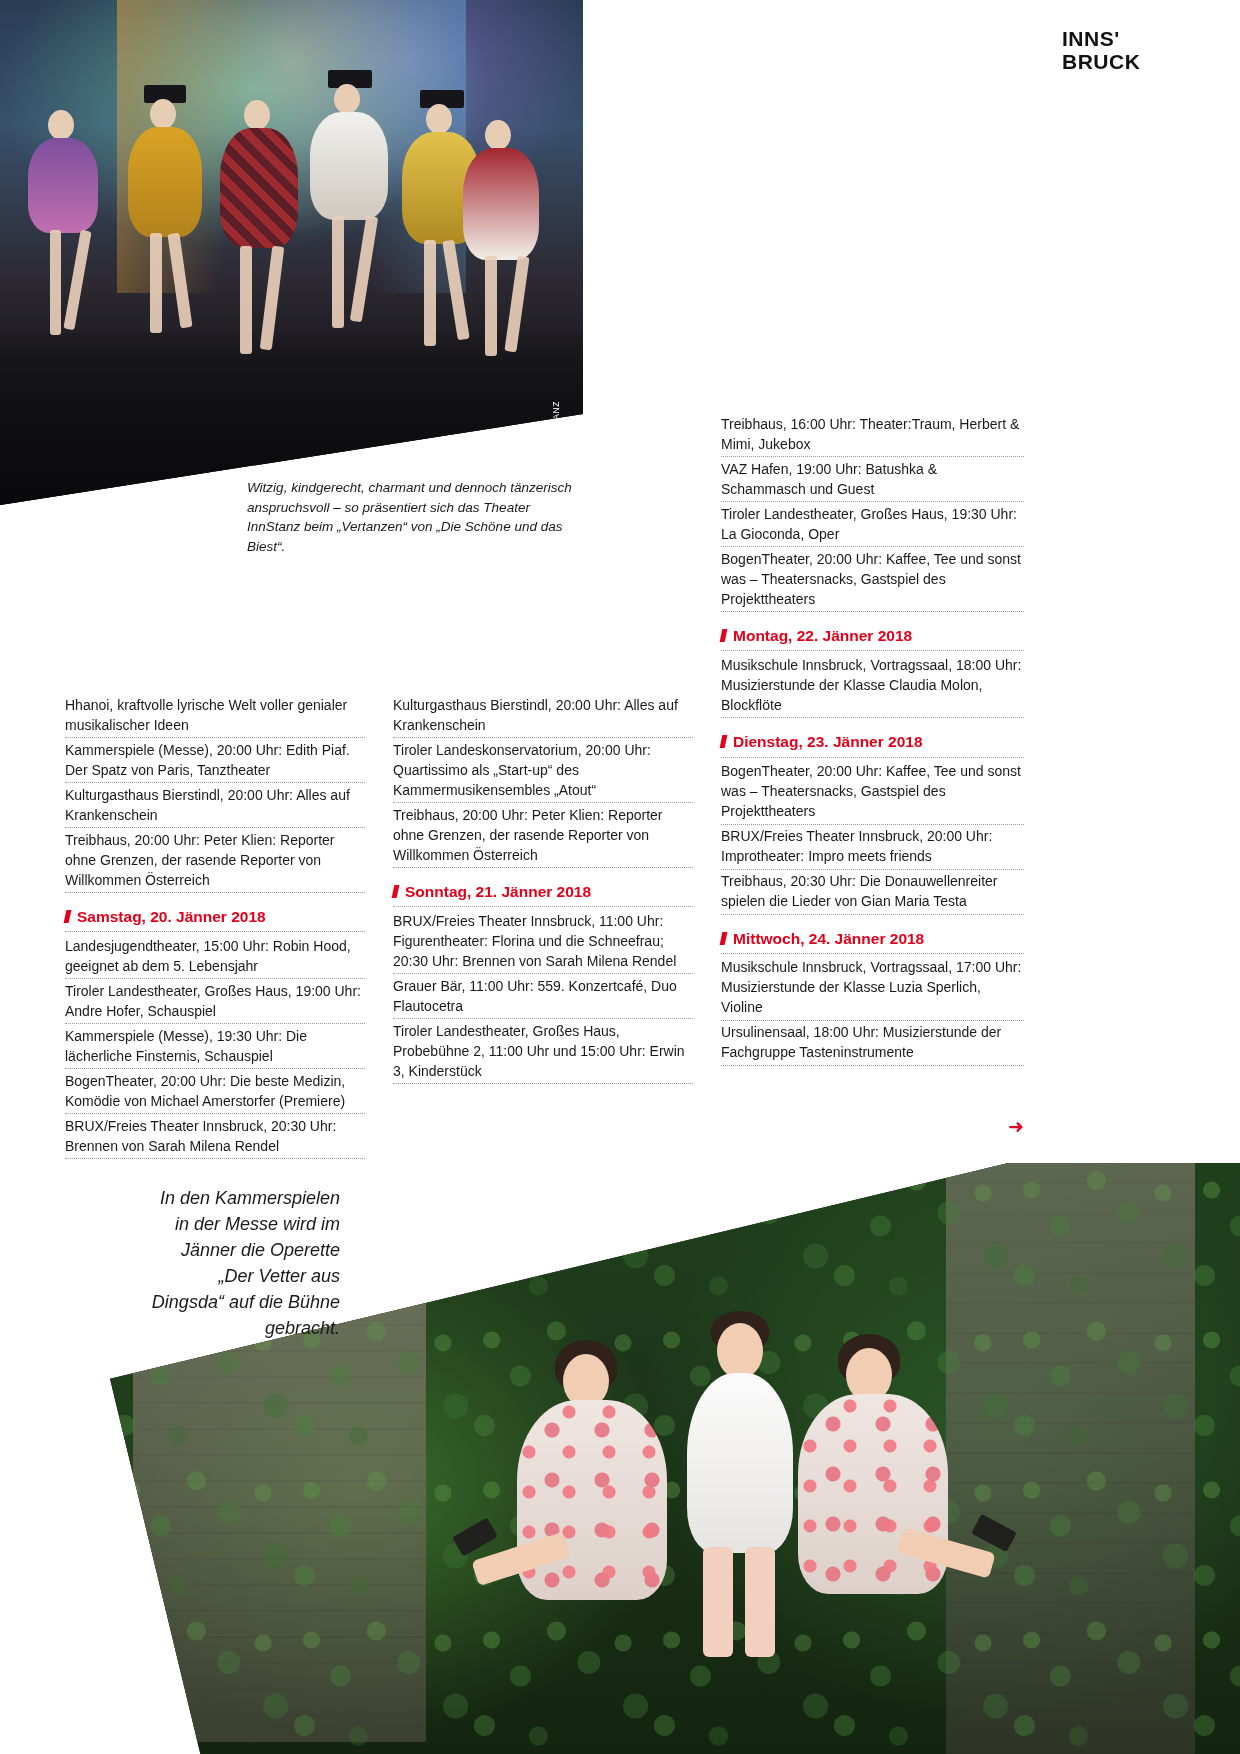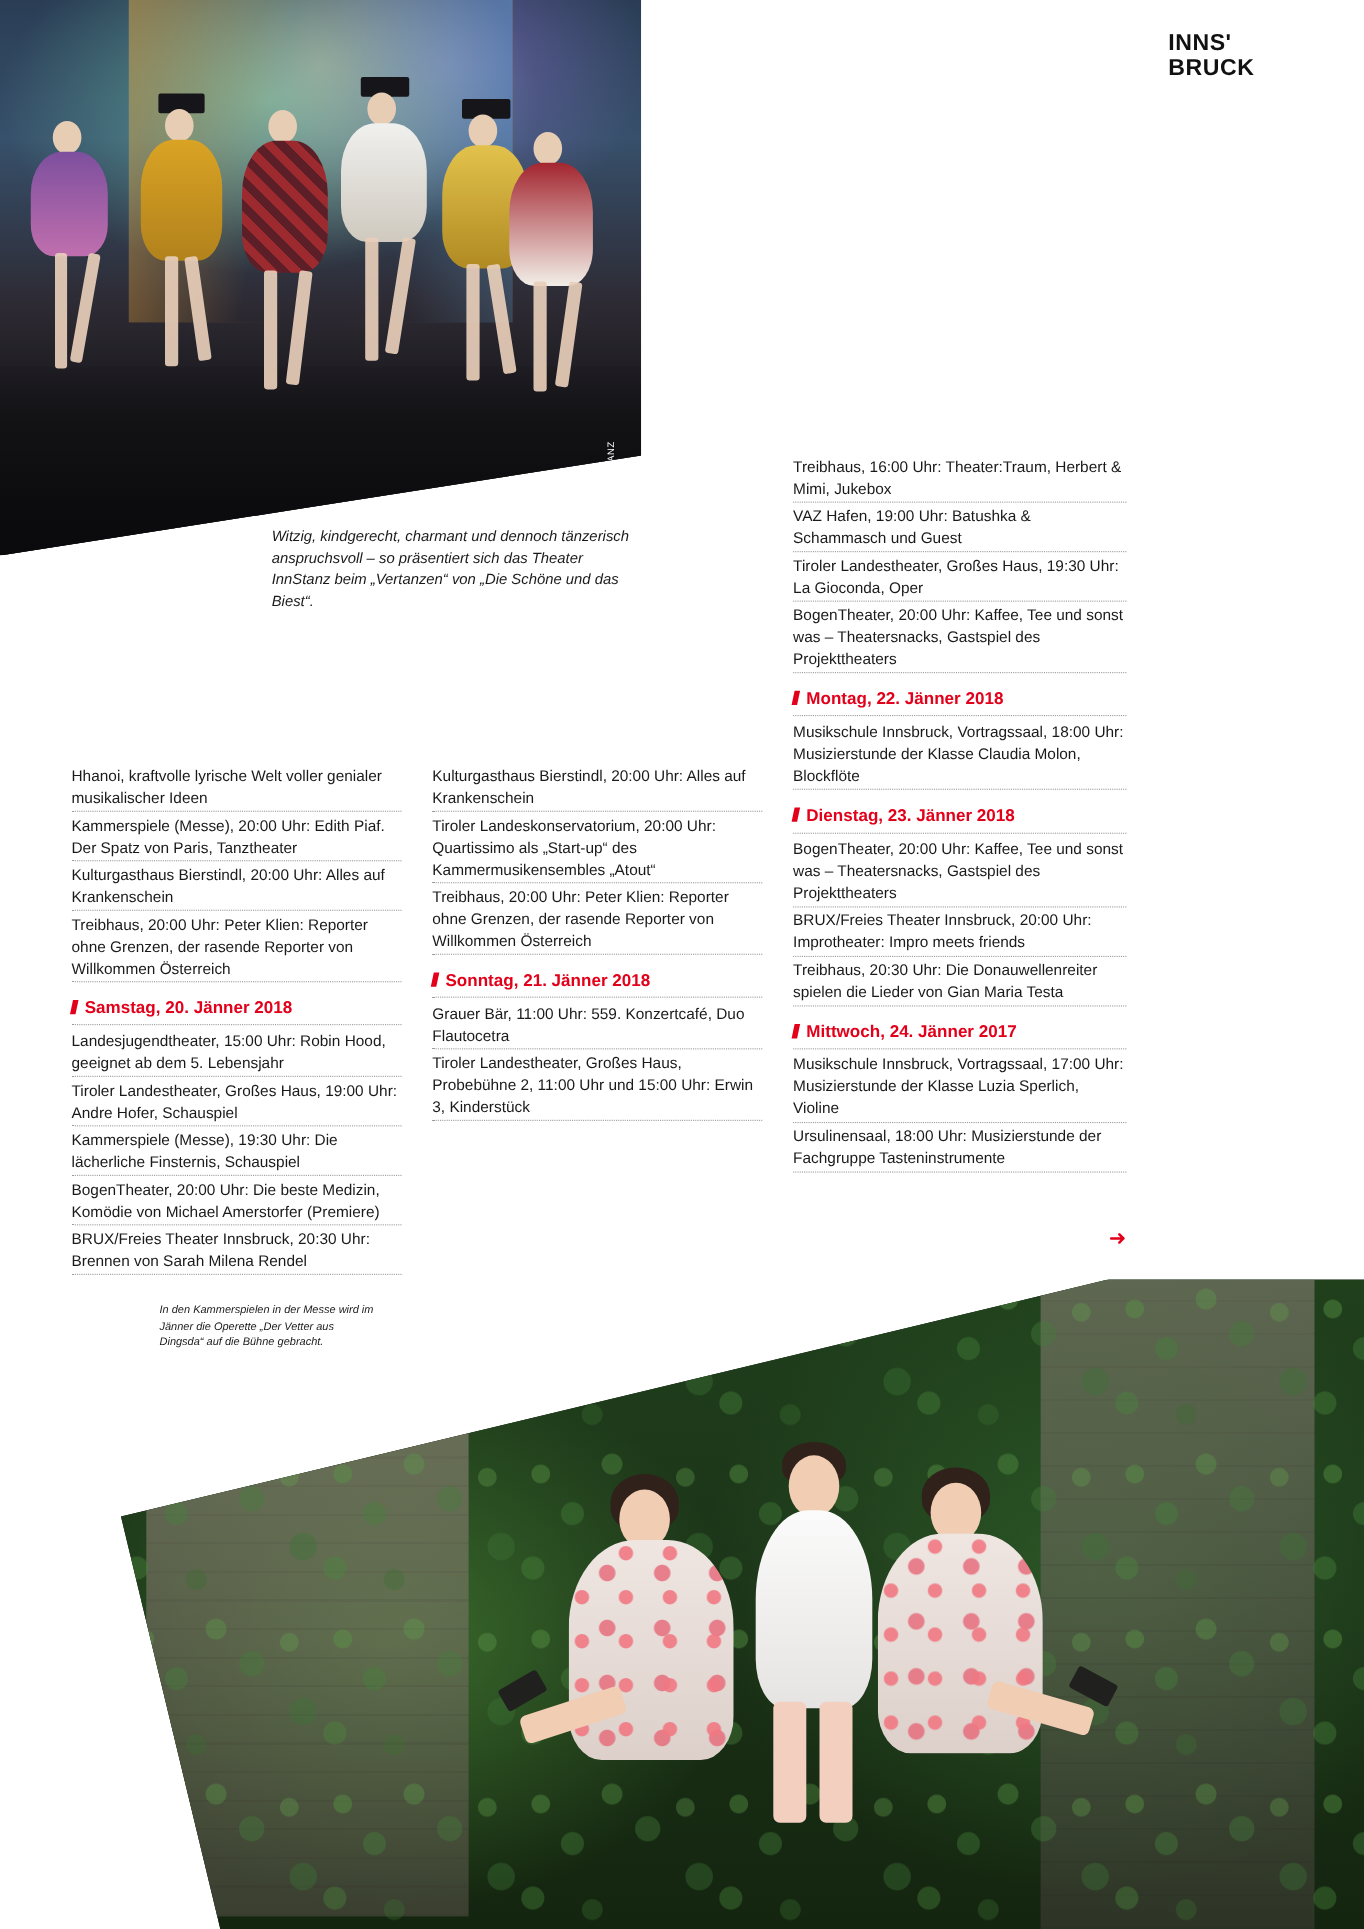--- a/index.html
+++ b/index.html
@@ -198,23 +198,24 @@
   }
   .fig .limb { position:absolute; background:#f0cdb3; border-radius:6px; }
   .fig .shoe { position:absolute; background:#20201e; border-radius:3px; }
 
   .caption-bottom {
     position: absolute;
     left: 145px;
     top: 1185px;
     width: 195px;
     font-style: italic;
-    font-size: 10px;
+    font-size: 18px;
     line-height: 1.45;
     color: #1a1a1a;
+    text-align: right;
   }
 </style>
 </head>
 <body>
 
 <div class="logo">
   <div>INNS'</div>
   <div>BRUCK</div>
 </div>
 
@@ -282,35 +283,36 @@
     <div class="entry"><b>Tiroler Landestheater, Großes Haus, 19:00 Uhr:</b><span> Andre Hofer, Schauspiel</span></div>
     <div class="entry"><b>Kammerspiele (Messe), 19:30 Uhr:</b><span> Die lächerliche Finsternis, Schauspiel</span></div>
     <div class="entry"><b>BogenTheater, 20:00 Uhr:</b><span> Die beste Medizin, Komödie von Michael Amerstorfer (Premiere)</span></div>
     <div class="entry"><b>BRUX/Freies Theater Innsbruck, 20:30 Uhr:</b><span> Brennen von Sarah Milena Rendel</span></div>
   </div>
 <div class="col col2">
     <div class="entry"><b>Kulturgasthaus Bierstindl, 20:00 Uhr:</b><span> Alles auf Krankenschein</span></div>
     <div class="entry"><b>Tiroler Landeskonservatorium, 20:00 Uhr:</b><span> Quartissimo als „Start-up“ des Kammermusikensembles „Atout“</span></div>
     <div class="entry"><b>Treibhaus, 20:00 Uhr:</b><span> Peter Klien: Reporter ohne Grenzen, der rasende Reporter von Willkommen Österreich</span></div>
     <div class="dayhead"><span class="bar"></span><span>Sonntag, 21. Jänner 2018</span></div>
+    <div class="entry"><b>BRUX/Freies Theater Innsbruck, 11:00 Uhr:</b><span> Figurentheater: Florina und die Schneefrau; 20:30 Uhr: Brennen von Sarah Milena Rendel</span></div>
     <div class="entry"><b>Grauer Bär, 11:00 Uhr:</b><span> 559. Konzertcafé, Duo Flautocetra</span></div>
     <div class="entry"><b>Tiroler Landestheater, Großes Haus, Probebühne 2, 11:00 Uhr und 15:00 Uhr:</b><span> Erwin 3, Kinderstück</span></div>
   </div>
 <div class="col col3">
     <div class="entry"><b>Treibhaus, 16:00 Uhr:</b><span> Theater:Traum, Herbert &amp; Mimi, Jukebox</span></div>
     <div class="entry"><b>VAZ Hafen, 19:00 Uhr:</b><span> Batushka &amp; Schammasch und Guest</span></div>
     <div class="entry"><b>Tiroler Landestheater, Großes Haus, 19:30 Uhr:</b><span> La Gioconda, Oper</span></div>
     <div class="entry"><b>BogenTheater, 20:00 Uhr:</b><span> Kaffee, Tee und sonst was – Theatersnacks, Gastspiel des Projekttheaters</span></div>
     <div class="dayhead"><span class="bar"></span><span>Montag, 22. Jänner 2018</span></div>
     <div class="entry"><b>Musikschule Innsbruck, Vortragssaal, 18:00 Uhr:</b><span> Musizierstunde der Klasse Claudia Molon, Blockflöte</span></div>
     <div class="dayhead"><span class="bar"></span><span>Dienstag, 23. Jänner 2018</span></div>
     <div class="entry"><b>BogenTheater, 20:00 Uhr:</b><span> Kaffee, Tee und sonst was – Theatersnacks, Gastspiel des Projekttheaters</span></div>
     <div class="entry"><b>BRUX/Freies Theater Innsbruck, 20:00 Uhr:</b><span> Improtheater: Impro meets friends</span></div>
     <div class="entry"><b>Treibhaus, 20:30 Uhr:</b><span> Die Donauwellenreiter spielen die Lieder von Gian Maria Testa</span></div>
-    <div class="dayhead"><span class="bar"></span><span>Mittwoch, 24. Jänner 2017</span></div>
+    <div class="dayhead"><span class="bar"></span><span>Mittwoch, 24. Jänner 2018</span></div>
     <div class="entry"><b>Musikschule Innsbruck, Vortragssaal, 17:00 Uhr:</b><span> Musizierstunde der Klasse Luzia Sperlich, Violine</span></div>
     <div class="entry"><b>Ursulinensaal, 18:00 Uhr:</b><span> Musizierstunde der Fachgruppe Tasteninstrumente</span></div>
   </div>
 
 <div class="arrow">➜</div>
 
 <div class="bottom-photo">
   <div class="garden"></div>
   <div class="wall-left"></div>
   <div class="wall-right"></div>

